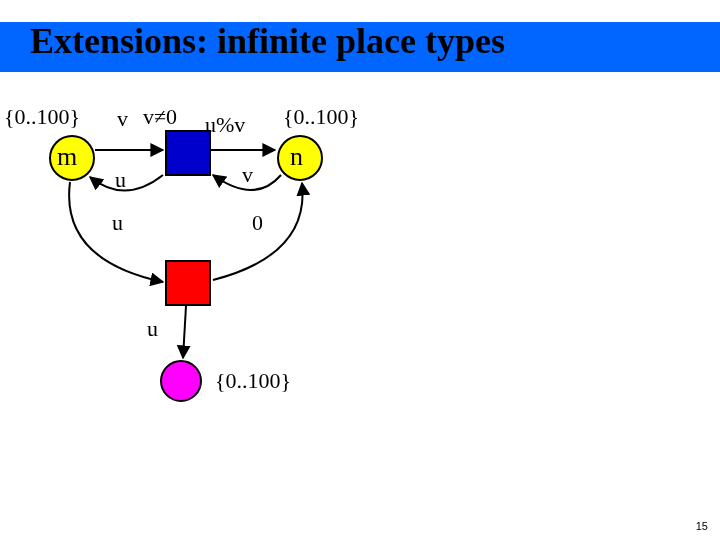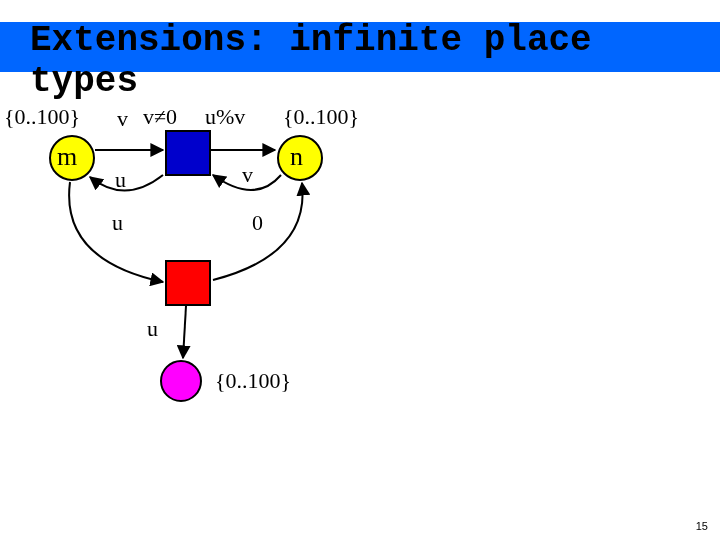--- a/index.html
+++ b/index.html
@@ -20,21 +20,21 @@
     height: 50px;
     background: #0066ff;
   }
   .title-text {
     position: absolute;
     left: 30px;
     top: 20px;
     font-size: 36px;
     font-weight: bold;
     color: #000;
-    font-family: Liberation Mono, monospace;
+    font-family: Liberation Serif, serif;
   }
   .stage {
     position: absolute;
     left: 0;
     top: 0;
     width: 720px;
     height: 540px;
   }
   .place {
     position: absolute;
@@ -136,21 +136,21 @@
 
   <div class="place place-n"></div>
   <div class="place-label" style="left:290px; top:142px;">n</div>
   <div class="lbl" style="left:283px; top:104px;">{0..100}</div>
 
   <div class="place place-bottom"></div>
   <div class="lbl" style="left:215px; top:368px;">{0..100}</div>
 
   <div class="trans trans-blue"></div>
   <div class="lbl" style="left:143px; top:104px;">v≠0</div>
-  <div class="lbl" style="left:205px; top:104px;text-align:right;">u%v</div>
+  <div class="lbl" style="left:205px; top:112px;text-align:right;">u%v</div>
 
   <div class="trans trans-red"></div>
 
   <div class="lbl" style="left:117px; top:106px;">v</div>
   <div class="lbl" style="left:242px; top:162px;">v</div>
   <div class="lbl" style="left:115px; top:167px;">u</div>
   <div class="lbl" style="left:112px; top:210px;">u</div>
   <div class="lbl" style="left:252px; top:210px;">0</div>
   <div class="lbl" style="left:147px; top:316px;">u</div>
 

